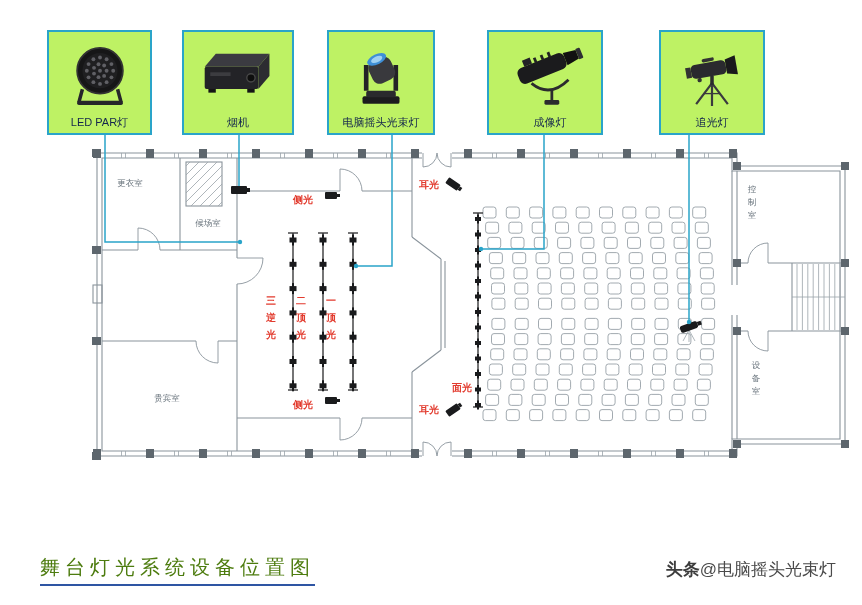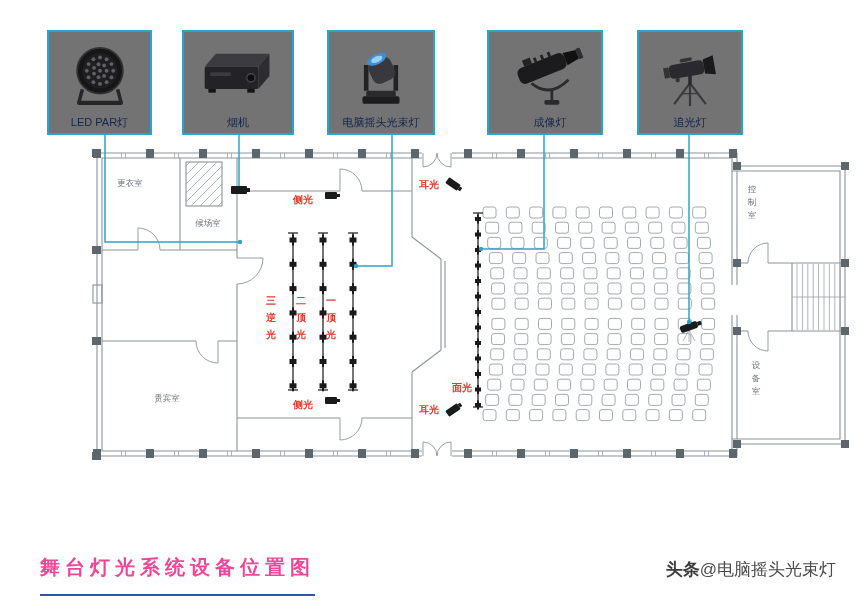--- a/index.html
+++ b/index.html
@@ -19,30 +19,30 @@
   .batten{stroke:#2a2a2c;stroke-width:1.3;fill:none;}
   .fixture{fill:#1a1b1d;stroke:none;}
   .accent{stroke:var(--accent);stroke-width:1.5;fill:none;}
   .accent-dot{fill:var(--accent);stroke:none;}
   .red-label{fill:#e23b2e;font-weight:bold;font-size:10px;}
   .room-label{fill:#68737c;font-size:8.5px;}
   text{font-family:"Liberation Sans",sans-serif;}
   
   .equip-box{
     position:absolute;top:30px;height:105px;box-sizing:border-box;
-    border:2px solid var(--accent);background:#737373;
+    border:2px solid var(--accent);background:#bef264;
     display:flex;flex-direction:column;align-items:center;
     justify-content:space-between;padding:3px 2px 5px;
   }
   .equip-icon{flex:1 1 auto;display:flex;align-items:center;justify-content:center;}
   .equip-label{font-size:11px;color:#14264d;white-space:nowrap;line-height:1;}
   
   #page-title{
-    position:absolute;left:40px;top:554px;font-size:20px;font-weight:bold;
-    letter-spacing:5px;color:#ec4899;border-bottom:2px solid #2e55a3;padding-bottom:13px;
+    position:absolute;left:40px;top:554px;font-size:20px;font-weight:normal;
+    letter-spacing:5px;color:#4d7c0f;border-bottom:2px solid #2e55a3;padding-bottom:3px;
   }
   #watermark{position:absolute;right:26px;top:558px;font-size:17px;color:#4a4a4a;}
   #watermark .brand{font-weight:bold;color:#3d3d3d;margin-right:0;}
 </style>
 </head>
 <body>
 
 <svg id="plan" width="862" height="605" viewBox="0 0 862 605">
 
   <g>
@@ -553,21 +553,21 @@
         <rect x="-22" y="-16" width="9" height="7" fill="#232326"></rect>
       </g>
       <path d="M30,48 Q50,64 70,44" stroke="#2b2b2e" stroke-width="3" fill="none"></path>
       <path d="M52,56 V66" stroke="#2b2b2e" stroke-width="3"></path>
       <rect x="44" y="66" width="16" height="5" rx="1.5" fill="#2b2b2e"></rect>
     </svg>
   </div>
   <div class="equip-label">成像灯</div>
 </div>
 
-<div class="equip-box" style="left:637px;width:106px;">
+<div class="equip-box" style="left:659px;width:106px;">
   <div class="equip-icon">
     <svg width="88" height="74" viewBox="0 0 100 80">
       <path d="M50,48 L32,72 M50,48 L68,72 M50,48 V74" stroke="#3a3a3e" stroke-width="2.5" fill="none"></path>
       <path d="M41,60 H59" stroke="#3a3a3e" stroke-width="1.5"></path>
       <path d="M50,40 V50" stroke="#2a2a2e" stroke-width="4"></path>
       <g transform="translate(50,32) rotate(-10)">
         <rect x="-24" y="-8" width="40" height="16" rx="5" fill="#2a2a2e"></rect>
         <polygon points="16,-8 28,-11 28,11 16,8" fill="#1a1a1c"></polygon>
         <rect x="-30" y="-6" width="6" height="12" fill="#333"></rect>
         <rect x="-10" y="-13" width="14" height="4" rx="2" fill="#333"></rect>

